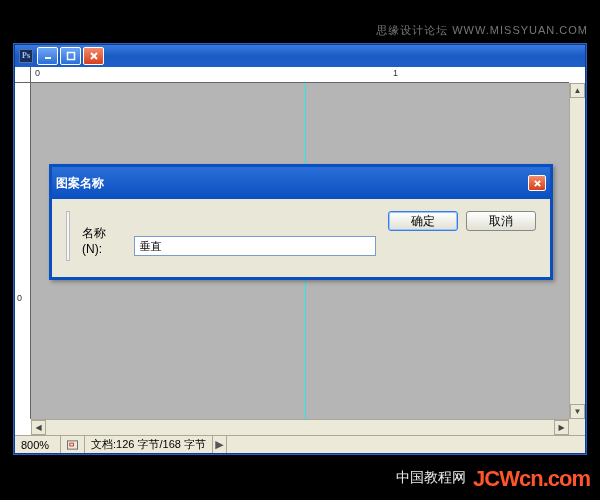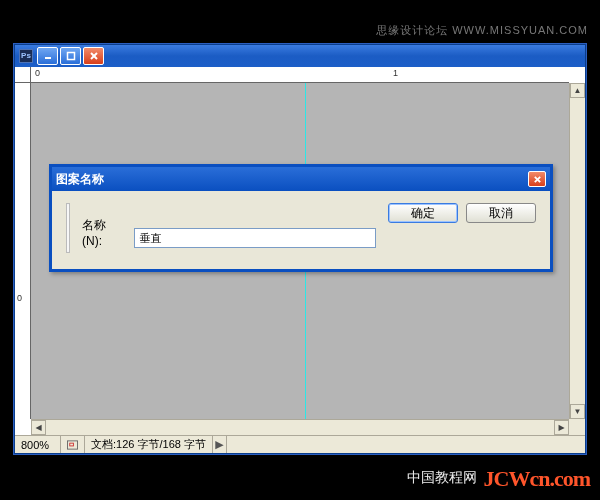--- a/index.html
+++ b/index.html
@@ -11,39 +11,39 @@
     overflow: hidden;
     position: relative;
   }
   .watermark-top {
     position: absolute; top: 6px; right: 12px;
     color: #777; font-size: 11px; letter-spacing: 1px; margin-top: 17px;
   }
   .watermark-bottom {
     position: absolute; bottom: 8px; right: 10px;
     color: #ff552b; font-size: 22px; font-weight: bold;
-    font-family: Liberation Serif, serif; letter-spacing: -1px;
+    font-family: Liberation Sans, sans-serif; letter-spacing: -1px;
     text-shadow: 1px 1px 2px rgba(0,0,0,0.5);
   }
   .watermark-bottom .cn { color: #eee; font-size: 14px; font-weight: normal; vertical-align: 4px; margin-right: 2px; letter-spacing: 0; }
 
   
   .window {
     position: absolute; left: 14px; top: 44px;
     width: 572px; height: 410px;
     background: #e8e8e8;
     border: 1px solid #0a3d8c;
     box-shadow: 0 0 0 1px #2b5fc0;
   }
   .titlebar {
     height: 22px;
     background: linear-gradient(to bottom, #3a7be0 0%, #1b5cc4 50%, #1c5ec8 100%);
     display: flex; align-items: center;
     padding: 4px 4px;
-    color: #fff; font-weight: bold;
+    color: #fff; font-weight: bold; font-family: Liberation Serif, serif;
   }
   .titlebar .app-icon {
     width: 14px; height: 14px; background: #1a2d55;
     margin-right: 4px; border: 1px solid #4d73b8;
     font-size: 8px; color: #9cc3ff; text-align: center; line-height: 12px;
   }
   .titlebar .title { flex: 1; white-space: nowrap; font-size: 12px; }
   .win-btns { display: flex; gap: 2px; }
   .win-btn {
     width: 21px; height: 18px;
@@ -124,21 +124,21 @@
 
   
   .dialog {
     position: absolute; left: 49px; top: 164px;
     width: 504px;
     border: 3px solid #0a4fc0;
     background: #e9e7d8;
     box-shadow: 2px 2px 4px rgba(0,0,0,0.3);
   }
   .dialog .dlg-titlebar {
-    height: 24px;
+    height: 32px;
     background: linear-gradient(to bottom, #2a6ed8, #0a4fc0);
     display: flex; align-items: center; padding: 0 4px;
     color: #fff; font-weight: bold; font-size: 12px;
   }
   .dlg-titlebar .title { flex: 1; }
   .dlg-close {
     width: 18px; height: 16px;
     background: linear-gradient(to bottom, #f28b6a, #d83f1b);
     border: 1px solid #fff; border-radius: 2px;
     display: flex; align-items: center; justify-content: center;

